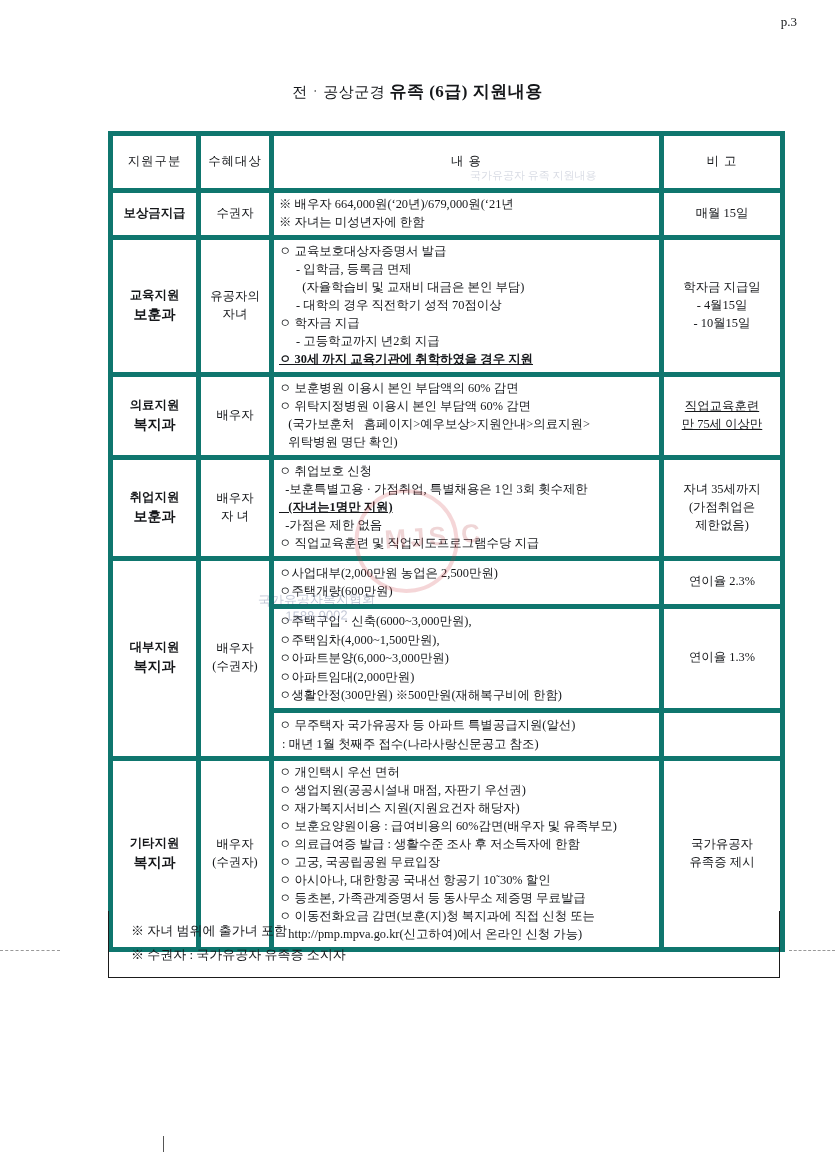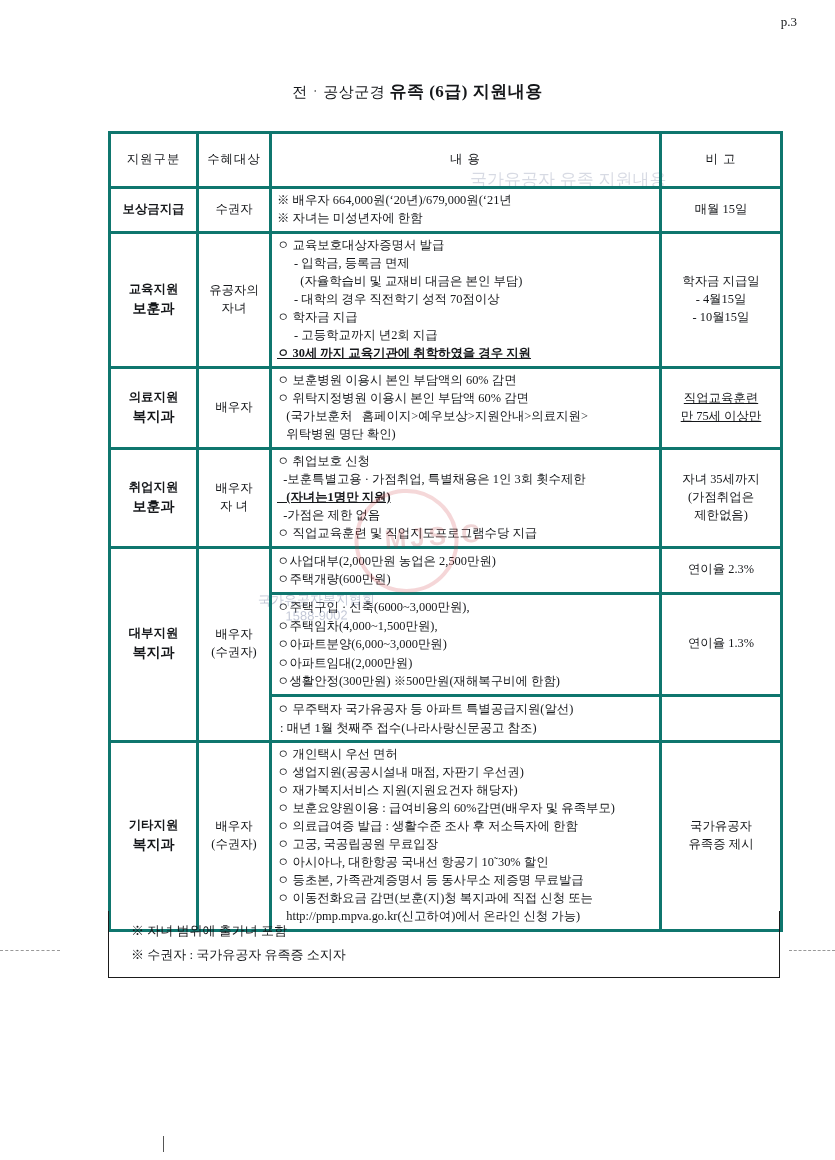--- a/index.html
+++ b/index.html
@@ -42,21 +42,21 @@
   }
   table.main {
     position: absolute;
     top: 131px;
     left: 108px;
     width: 672px;
     border-collapse: collapse;
     table-layout: fixed;
   }
   table.main td, table.main th {
-    border: 3px solid #0f766e;
+    border: 5px solid #0f766e;
     vertical-align: middle;
     padding: 3px 5px;
     font-size: 12.4px;
     line-height: 1.45;
   }
   .col-a { width: 88px; }
   .col-b { width: 73px; }
   .col-c { width: 390px; }
   .col-d { width: 121px; }
 
@@ -174,22 +174,22 @@
     pointer-events: none;
     line-height: 1.25;
     text-align: center;
   }
   .ghost {
     position: absolute;
     left: 470px;
     top: 168px;
     opacity: 0.18;
     color: #2a3a6a;
-    font-size: 17px;
-    font-family: Liberation Sans, sans-serif;
+    font-size: 11px;
+    font-family: Liberation Serif, serif;
     pointer-events: none;
   }
 </style>
 </head>
 <body>
 
 <div class="page">
 
   <div class="page-num">p.3</div>
 

